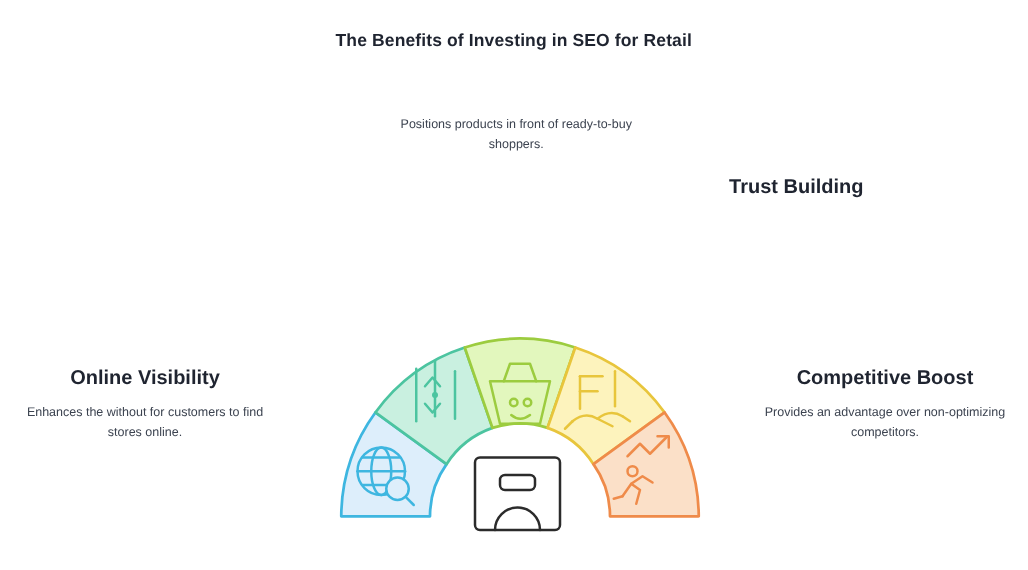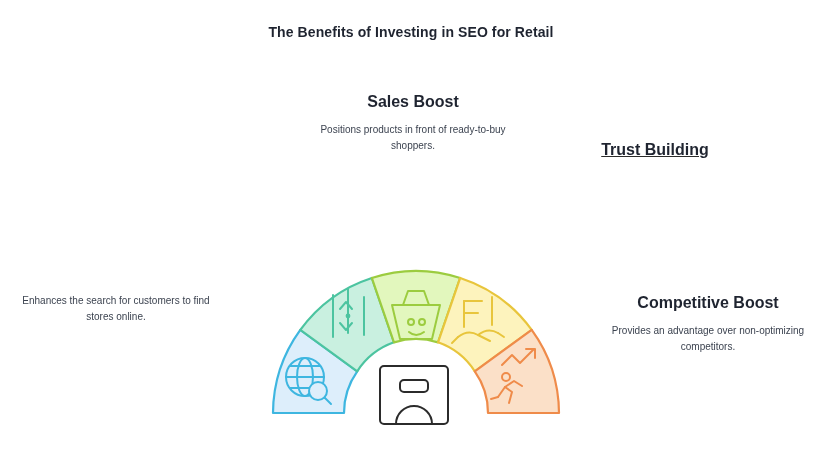--- a/index.html
+++ b/index.html
@@ -40,21 +40,21 @@
     line-height: 1.25;
   }
   .label-desc {
     font-size: 10px;
     line-height: 1.55;
     color: #3c4350;
   }
 
   #lbl-traffic   { left: 92px;  top: 140px; width: 186px; }
   #lbl-sales     { left: 320px; top: 92px;  width: 186px; }
-  #lbl-trust     { left: 562px; top: 140px; width: 186px; text-decoration: underline; }
+  #lbl-trust     { left: 544px; top: 140px; width: 186px; }
   #lbl-online    { left: 18px;  top: 293px; width: 196px; }
   #lbl-competitive { left: 610px; top: 293px; width: 196px; }
 
   
   .diagram {
     position: absolute;
     left: 206px;
     top: 205px;
     width: 420px;
     height: 220px;
@@ -72,30 +72,30 @@
 </style>
 </head>
 <body>
 
 <div class="page-title">The Benefits of Investing in SEO for Retail</div>
 
 <div class="label-block" id="lbl-traffic">
 </div>
 
 <div class="label-block" id="lbl-sales">
-  <div class="label-title">Sales Boost</div>
   <div class="label-desc">Positions products in front of ready-to-buy shoppers.</div>
 </div>
 
 <div class="label-block" id="lbl-trust">
   <div class="label-title">Trust Building</div>
 </div>
 
 <div class="label-block" id="lbl-online">
-  <div class="label-desc">Enhances the search for customers to find stores online.</div>
+  <div class="label-title">Online Visibility</div>
+  <div class="label-desc">Enhances the without for customers to find stores online.</div>
 </div>
 
 <div class="label-block" id="lbl-competitive">
   <div class="label-title">Competitive Boost</div>
   <div class="label-desc">Provides an advantage over non-optimizing competitors.</div>
 </div>
 
 <div class="diagram">
   <svg width="420" height="220" viewBox="0 0 420 220" xmlns="http://www.w3.org/2000/svg">
 

